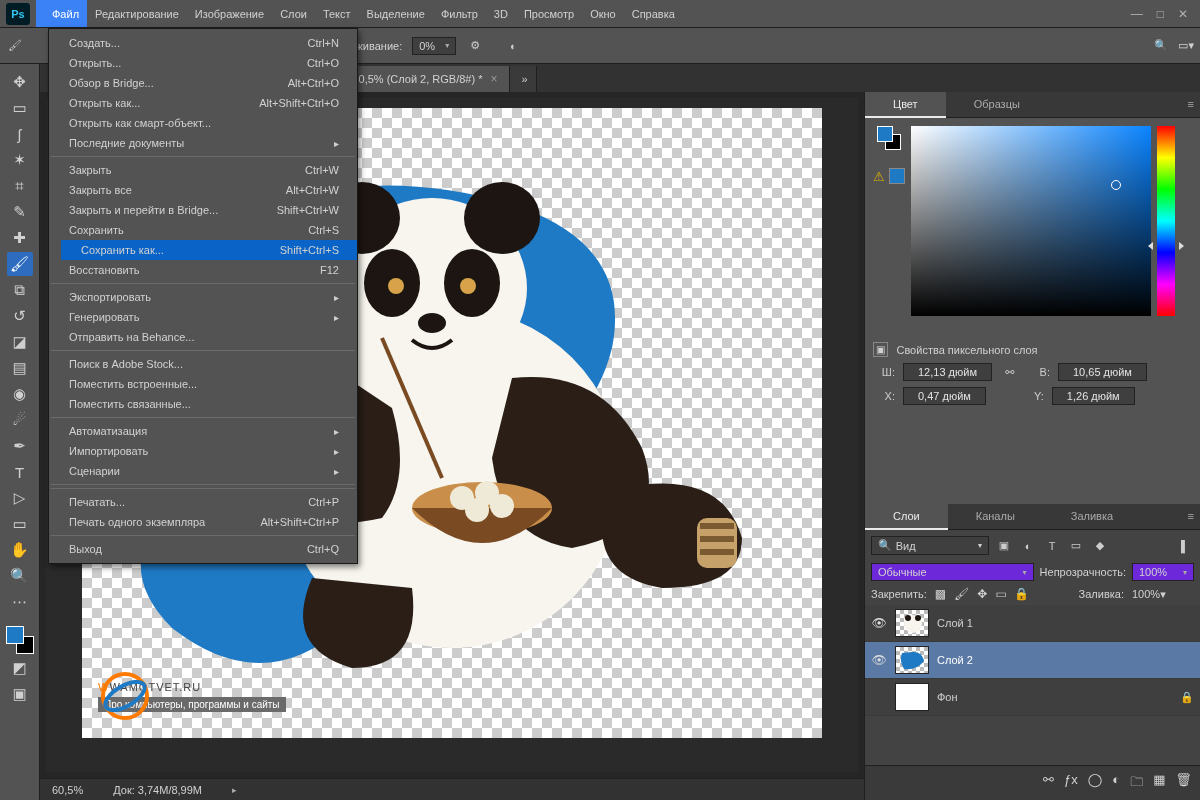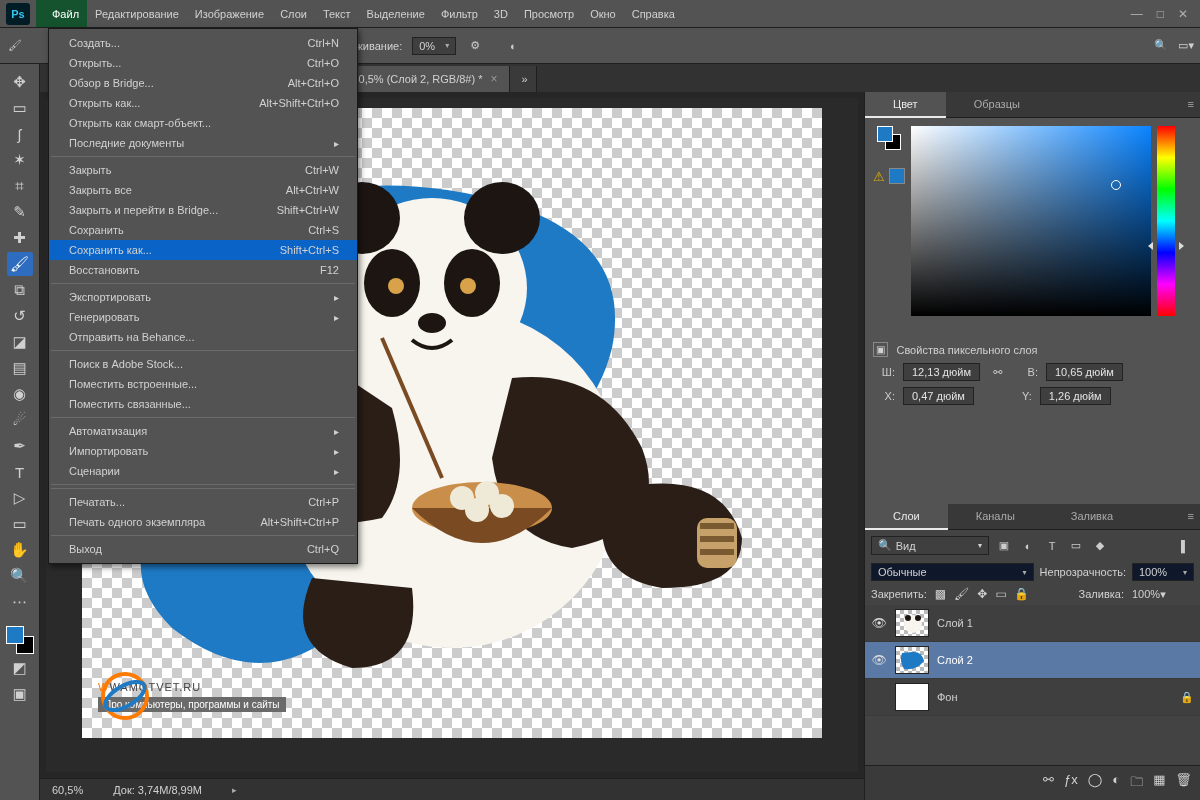--- a/index.html
+++ b/index.html
@@ -2,21 +2,21 @@
 <html><head>
 <meta charset="utf-8">
 <style>
 * { margin:0; padding:0; box-sizing:border-box; font-family: Tahoma, Arial, sans-serif; font-size:11px; color:#d1d1d1; user-select:none; }
 body { background:#323232; width:1200px; height:800px; overflow:hidden; }
 
 
 .menubar { height:28px; background:#535353; display:flex; align-items:center; padding:0 4px; border-bottom:1px solid #1f1f1f; }
 .ps-logo { width:24px; height:22px; background:#001d26; color:#31c5f0; font-weight:bold; font-size:11px; display:flex; align-items:center; justify-content:center; border-radius:3px; margin:0 6px 0 2px; }
 .menubar .menu-item { padding:0 8px; height:100%; display:flex; align-items:center; cursor:default; }
-.menubar .menu-item.active { background:#14532d; color:#fff;padding-left:16px; }
+.menubar .menu-item.active { background:#3b82f6; color:#fff;padding-left:16px; }
 .win-controls { margin-left:auto; display:flex; gap:14px; padding-right:8px; }
 .win-controls span { color:#b0b0b0; font-size:12px; cursor:default; }
 
 
 .optbar { height:36px; background:#535353; display:flex; align-items:center; padding:0 6px; border-bottom:1px solid #1f1f1f; gap:10px; }
 .pct-box { background:#3f3f3f; border:1px solid #222; padding:2px 6px; min-width:44px; display:flex; align-items:center; justify-content:space-between; }
 .pct-box .chev { font-size:8px; color:#aaa; margin-left:4px; }
 .opt-icon { width:18px; height:18px; display:flex; align-items:center; justify-content:center; color:#ccc; }
 
 
@@ -40,21 +40,21 @@
 .canvas-frame { flex:1; position:relative; margin:6px; background:#2a2a2a; }
 .canvas { position:absolute; left:50%; top:10px; transform:translateX(-50%); width:740px; height:630px;
   background: repeating-conic-gradient(#cccccc 0 25%, #ffffff 0 50%) 0 0/20px 20px; }
 .canvas svg { position:absolute; inset:0; }
 .status { height:22px; background:#323232; display:flex; align-items:center; padding:0 12px; gap:30px; color:#ccc; font-size:11px; border-top:1px solid #1f1f1f; }
 
 
 .dropdown { position:absolute; left:48px; top:28px; width:310px; background:#535353; border:1px solid #191919; box-shadow:2px 3px 6px rgba(0,0,0,.5); z-index:50; padding:4px 0;}
 .dropdown .mi { display:flex; justify-content:space-between; align-items:center; padding:2px 18px 2px 20px; height:20px; color:#e2e2e2; }
 .dropdown .mi.disabled { color:#8c8c8c; }
-.dropdown .mi.hover { background:#0a64c7; color:#fff; }
+.dropdown .mi.hover { background:#0a64c7; color:#fff;margin-left:12px; }
 .dropdown .mi .sub::after { content:"▸"; font-size:10px; margin-left:6px; color:inherit; }
 .dropdown hr { border:none; border-top:1px solid #6b6b6b; margin:3px 2px; }
 
 
 .panels { width:336px; background:#434343; display:flex; flex-direction:column; border-left:1px solid #1f1f1f; }
 .panel-tabs { display:flex; background:#383838; border-bottom:1px solid #1f1f1f; }
 .panel-tabs .pt { padding:6px 28px; color:#aaa; }
 .panel-tabs .pt.active { background:#535353; color:#eaeaea; border-bottom:2px solid #eaeaea; margin-bottom:-1px; }
 .panel-body { background:#535353; padding:8px; }
 
@@ -70,32 +70,32 @@
   background: linear-gradient(to top, #000, rgba(0,0,0,0)), linear-gradient(to right, #fff, #0a84ff); }
 .picker .ring{ position:absolute; width:10px;height:10px;border:1px solid #fff; border-radius:50%; left:200px; top:54px; }
 .hue-strip{ width:18px; height:190px; background:linear-gradient(to bottom,#ff0000,#ffff00,#00ff00,#00ffff,#0000ff,#ff00ff,#ff0000); position:relative;}
 .hue-strip .mark{position:absolute;left:-4px;right:-4px;height:0;border-top:4px solid transparent;border-bottom:4px solid transparent;}
 .hue-strip .mark::before,.hue-strip .mark::after{content:"";position:absolute;width:0;height:0;border-top:4px solid transparent;border-bottom:4px solid transparent;}
 .hue-strip .mark::before{left:-5px;border-right:5px solid #ddd;}
 .hue-strip .mark::after{right:-5px;border-left:5px solid #ddd;}
 
 
 .prop-row{display:flex;align-items:center;gap:8px;margin-top:6px;}
-.prop-field{background:#3f3f3f;border:1px solid #222;padding:2px 8px;min-width:70px;color:#e2e2e2;}
+.prop-field{background:#3f3f3f;border:1px solid #222;padding:2px 14px;min-width:70px;color:#e2e2e2;}
 .prop-label{width:22px;text-align:right;color:#ccc;}
 .link-icon{width:20px;text-align:center;color:#ccc;}
 
 
 .layers-panel{flex:1;display:flex;flex-direction:column;}
 .layer-tools{display:flex;align-items:center;gap:6px;padding:6px;}
 .layer-tools .search{display:flex;align-items:center;background:#3f3f3f;border:1px solid #222;padding:2px 6px;gap:4px;min-width:118px;}
 .layer-tools .search .chev{margin-left:auto;font-size:8px;}
 .layer-tools .ico{width:18px;text-align:center;color:#ccc;}
 .blend-row{display:flex;align-items:center;gap:6px;padding:2px 6px;}
-.blend-row .sel{background:#0f172a;border:1px solid #222;padding:2px 6px;display:flex;align-items:center;gap:6px;flex:1;}
+.blend-row .sel{background:#6d28d9;border:1px solid #222;padding:2px 6px;display:flex;align-items:center;gap:6px;flex:1;}
 .blend-row .chev{font-size:8px;color:#aaa;margin-left:auto;}
 .lock-row{display:flex;align-items:center;gap:8px;padding:4px 6px;color:#ccc;}
 .lock-row .ico{font-size:12px;}
 .layers-list{flex:1;background:#434343;}
 .layer{display:flex;align-items:center;gap:8px;padding:4px 6px;border-bottom:1px solid #3a3a3a;background:#3f3f3f;}
 .layer.active{background:#5a7aa5;}
 .layer .eye{width:16px;text-align:center;color:#ddd;font-size:12px;}
 .layer .thumb{width:34px;height:28px;background:repeating-conic-gradient(#bbb 0 25%, #fff 0 50%) 0 0/8px 8px;border:1px solid #222;position:relative;}
 .layer .thumb.white{background:#fff;}
 .layer.active .name{color:#fff;}

